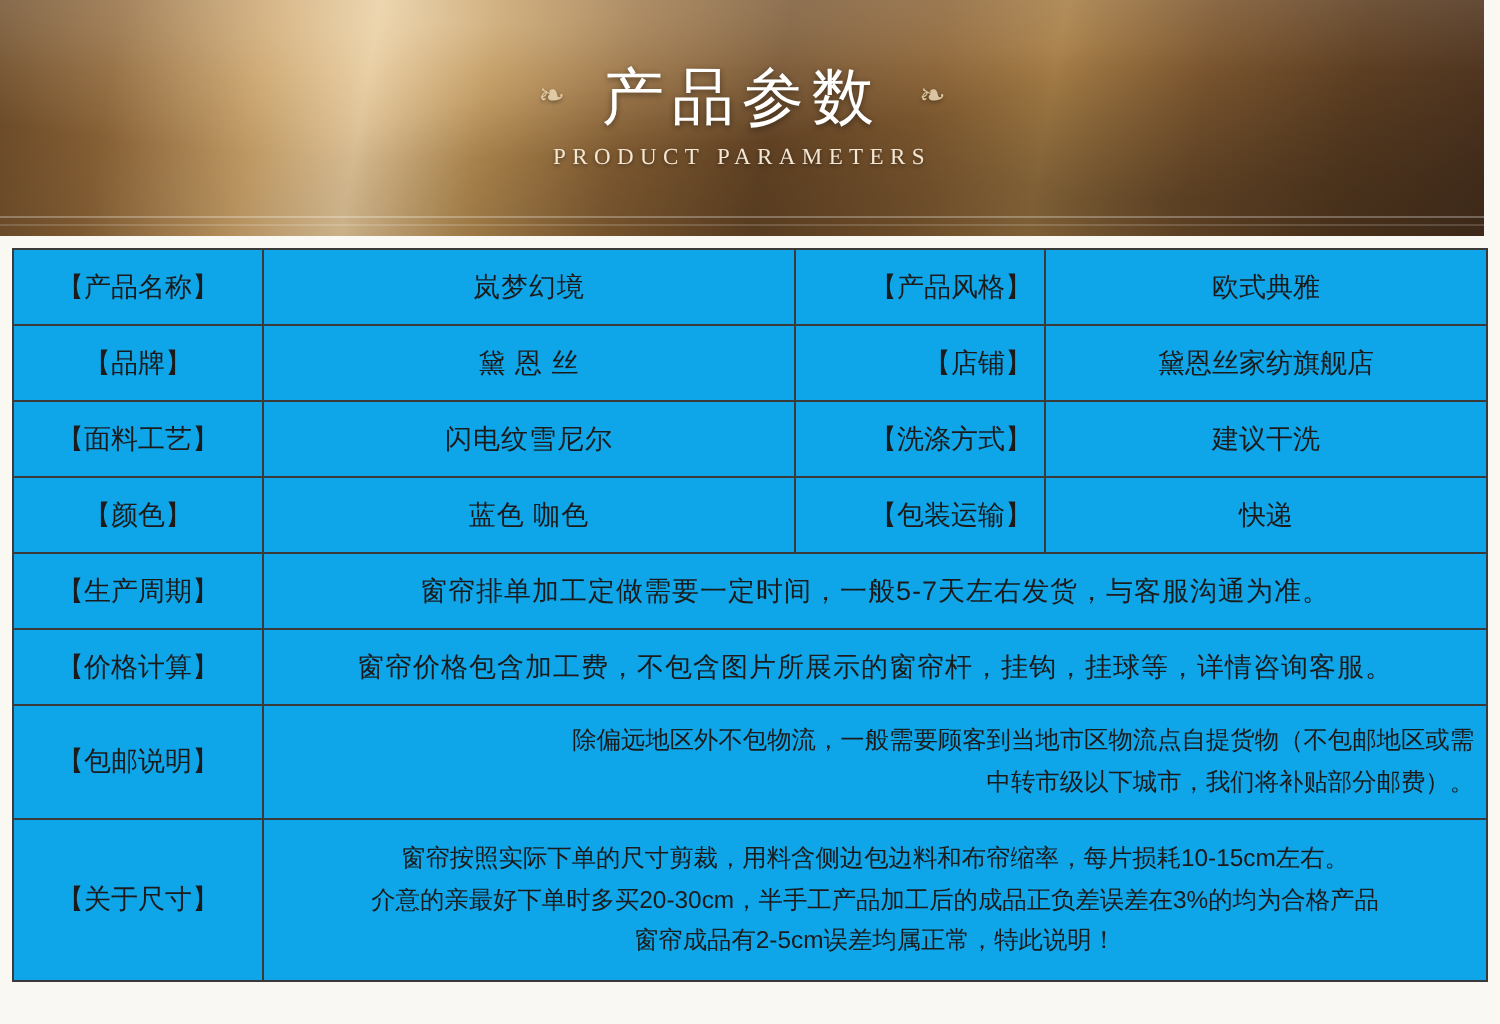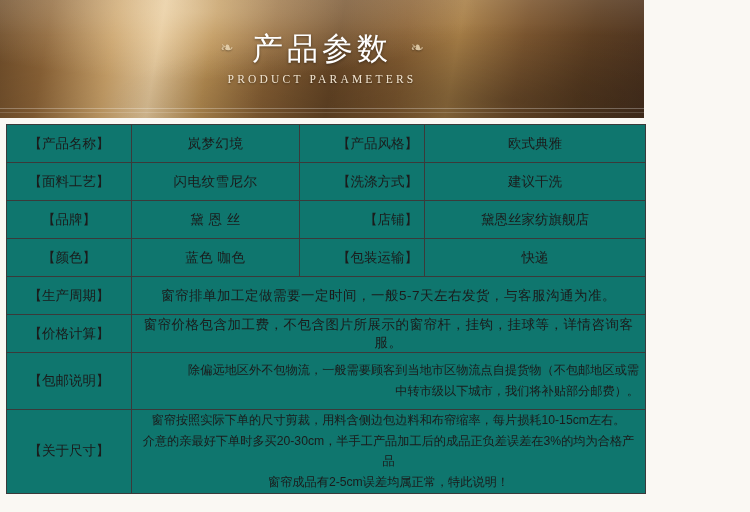--- a/index.html
+++ b/index.html
@@ -16,21 +16,21 @@
   .page {
     position: relative;
     width: 750px;
     height: 512px;
     background: #faf8f3;
   }
 
   
   .banner {
     position: relative;
-    width: 644px;
+    width: 742px;
     height: 118px;
     background:
       linear-gradient(180deg, rgba(255,255,255,0.10) 0%, rgba(255,255,255,0.0) 30%, rgba(0,0,0,0.10) 100%),
       linear-gradient(100deg,
         #6b4a28 0%,
         #8a6236 8%,
         #c8a068 18%,
         #e4c79a 25%,
         #b98f53 33%,
         #8d6436 42%,
@@ -98,23 +98,23 @@
     background: rgba(255,255,255,0.16);
   }
 
   
   .table-wrap {
     padding: 6px 6px 0 6px;
     box-sizing: border-box;
   }
   table.spec {
     border-collapse: collapse;
-    width: 640px;
+    width: 738px;
     table-layout: fixed;
-    background: #0f766e;
+    background: #0ea5e9;
   }
   table.spec td {
     border: 1px solid #3a3a3a;
     font-size: 13.5px;
     color: #1b1b1b;
     padding: 0 6px;
     vertical-align: middle;
   }
   td.label {
     width: 112px;
@@ -179,30 +179,30 @@
   <div class="table-wrap">
     <table class="spec">
       <tbody>
         <tr class="r1">
           <td class="label">【产品名称】</td>
           <td class="value">岚梦幻境</td>
           <td class="label2">【产品风格】</td>
           <td class="value2">欧式典雅</td>
         </tr>
         <tr class="r1">
+          <td class="label">【品牌】</td>
+          <td class="value brand-spaced">黛 恩 丝</td>
+          <td class="label2">【店铺】</td>
+          <td class="value2">黛恩丝家纺旗舰店</td>
+        </tr>
+        <tr class="r1">
           <td class="label">【面料工艺】</td>
           <td class="value">闪电纹雪尼尔</td>
           <td class="label2">【洗涤方式】</td>
           <td class="value2">建议干洗</td>
-        </tr>
-        <tr class="r1">
-          <td class="label">【品牌】</td>
-          <td class="value brand-spaced">黛 恩 丝</td>
-          <td class="label2">【店铺】</td>
-          <td class="value2">黛恩丝家纺旗舰店</td>
         </tr>
         <tr class="r1">
           <td class="label">【颜色】</td>
           <td class="value">蓝色 咖色</td>
           <td class="label2">【包装运输】</td>
           <td class="value2">快递</td>
         </tr>
 
         <tr class="r-note">
           <td class="label">【生产周期】</td>

